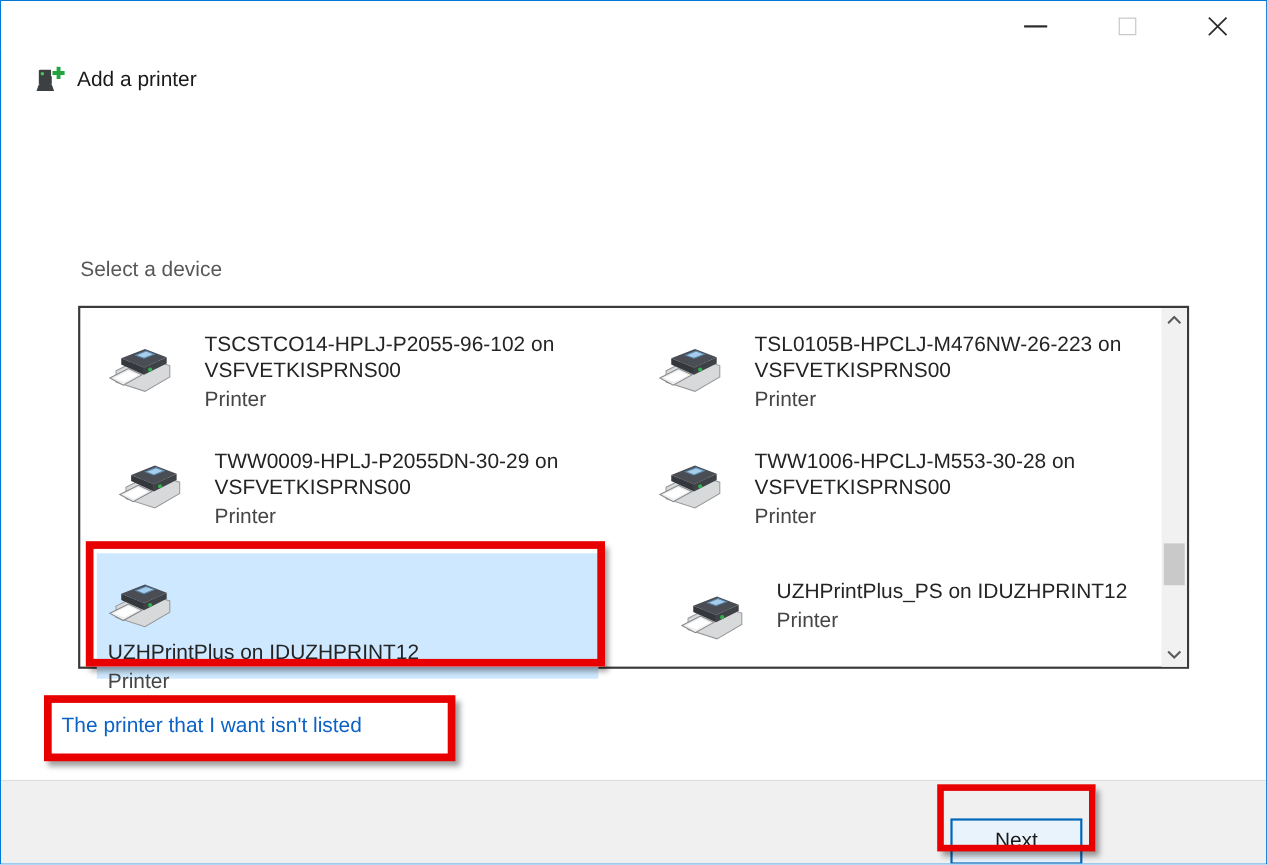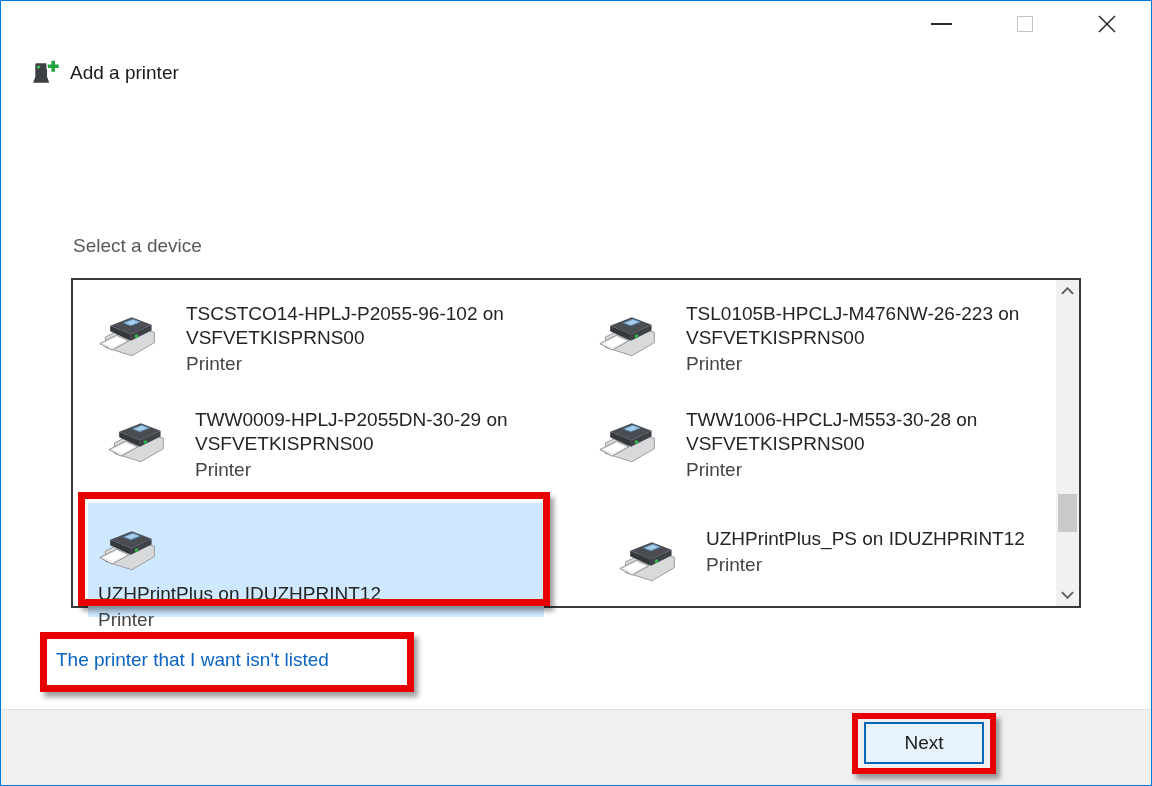--- a/index.html
+++ b/index.html
@@ -69,21 +69,21 @@
   .anno-link   { left:39px;  top:631px; width:374px; height:60px;  }
   .anno-next   { left:851px; top:712px; width:144px; height:61px; border-width:6px; }
 
   
   .footer {
     position:absolute; left:0; right:0; bottom:0; height:76px;
     background:#f0f0f0; border-top:1px solid #dfdfdf;
   }
   .btn {
     position:absolute; font-size:19px; color:#1a1a1a; display:flex;
-    align-items:center; justify-content:center; cursor:default;
+    align-items:center; justify-content:center; cursor:default;margin-top:22px;
   }
   .btn-next {
     left:863px; top:721px; width:120px; height:42px;
     background:#e9f3fc; border:2px solid #0067b8;
   }
   .btn-cancel {
     left:1002px; top:723px; width:129px; height:39px;
     background:#e1e1e1; border:1px solid #acacac;
   }
 </style>

